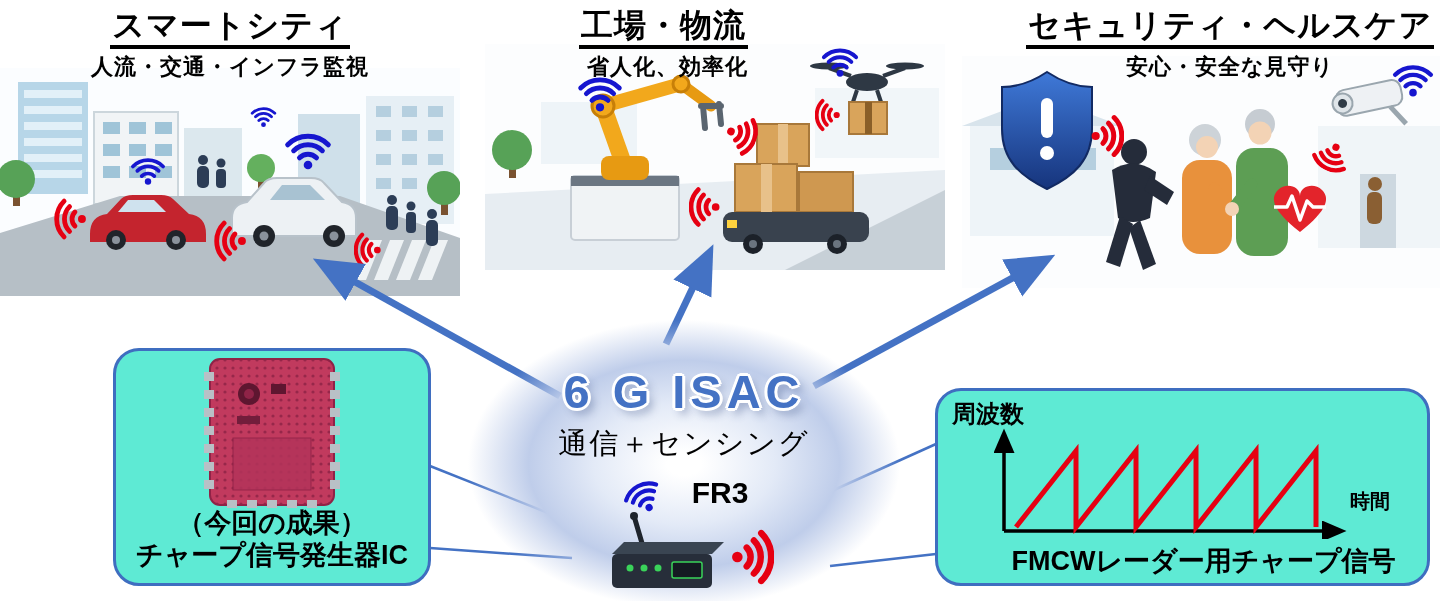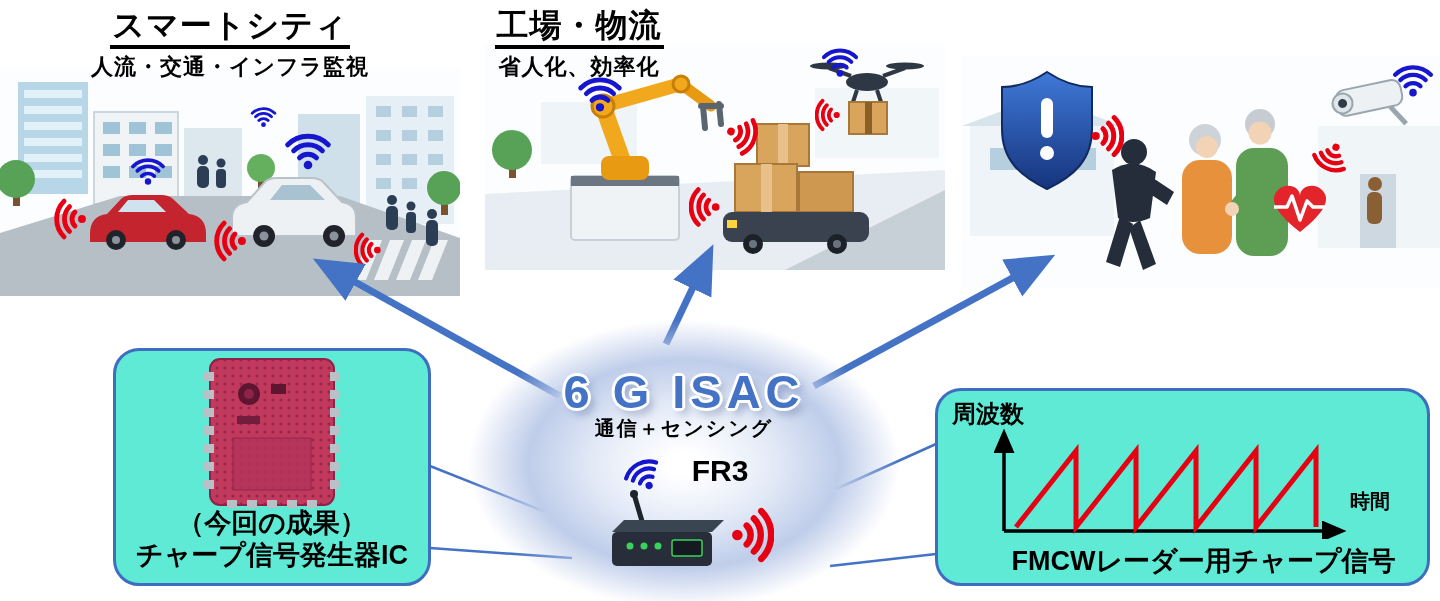--- a/index.html
+++ b/index.html
@@ -19,21 +19,21 @@
   .overlay{position:absolute;left:0;top:0;z-index:2;pointer-events:none;}
 
   
   .ellipse{position:absolute;left:468px;top:320px;width:432px;height:288px;z-index:3;
            background:radial-gradient(closest-side,#ffffff 8%,#e3eaf7 42%,#bfcdea 72%,rgba(190,204,234,0) 100%);
            display:flex;flex-direction:column;align-items:center;padding-top:48px;box-sizing:border-box;}
   .isac-title{font-size:47px;font-weight:bold;letter-spacing:5px;color:#4472c4;line-height:1;
     text-shadow:-2px -2px 0 #fff,2px -2px 0 #fff,-2px 2px 0 #fff,2px 2px 0 #fff,
                 -3px 0 0 #fff,3px 0 0 #fff,0 -3px 0 #fff,0 3px 0 #fff,
                  5px 6px 9px rgba(60,80,130,.45);}
-  .isac-sub{font-size:20px;font-weight:bold;color:#000;margin-top:0;letter-spacing:2px;}
+  .isac-sub{font-size:29px;font-weight:normal;color:#000;margin-top:9px;letter-spacing:2px;}
   .fr3-row{display:flex;align-items:center;margin-top:6px;height:46px;}
   .fr3-wifi{transform:rotate(-28deg);margin-right:26px;margin-top:6px;}
   .fr3-label{font-size:30px;font-weight:bold;color:#000;}
   .router-svg{margin-top:-6px;margin-left:26px;}
 
   
   .callout-box{position:absolute;background:#5eead4;border:3.5px solid #3f6ec0;border-radius:26px;
                box-sizing:border-box;z-index:3;}
   .chip-box{left:113px;top:348px;width:318px;height:238px;display:flex;flex-direction:column;align-items:center;}
   .chip-box .chip-svg{margin-top:5px;}
@@ -70,25 +70,29 @@
         <circle cx="5" cy="21" r="3.6" fill="#e60012"></circle>
       </symbol>
     </defs>
   </svg>
 
   <div class="scene-header" style="left:10px;top:8px;width:440px;">
     <div class="scene-title">スマートシティ</div><br>
     <div class="scene-sub">人流・交通・インフラ監視</div>
   </div>
 
-  <div class="scene-header" style="left:429px;top:8px;width:300px;">
+  <div class="scene-header" style="left:448px;top:8px;width:300px;text-align:right;">
     <div class="scene-title">工場・物流</div><br>
     <div class="scene-sub">省人化、効率化</div>
   </div>
 
+  <div class="scene-header" style="left:1020px;top:8px;width:420px;">
+    <div class="scene-title">セキュリティ・ヘルスケア</div><br>
+    <div class="scene-sub">安心・安全な見守り</div>
+  </div>
 
   <svg class="illus" style="left:0;top:68px;" width="460" height="228" viewBox="0 0 460 228">
     <rect width="460" height="228" fill="#fbfdff"></rect>
 
     <g>
       <rect x="298" y="46" width="62" height="104" fill="#cfe0ea"></rect>
       <rect x="366" y="28" width="88" height="128" fill="#e6eff5"></rect>
       <g fill="#b5cfdf">
         <rect x="376" y="38" width="15" height="11"></rect>
           <rect x="402" y="38" width="15" height="11"></rect>

